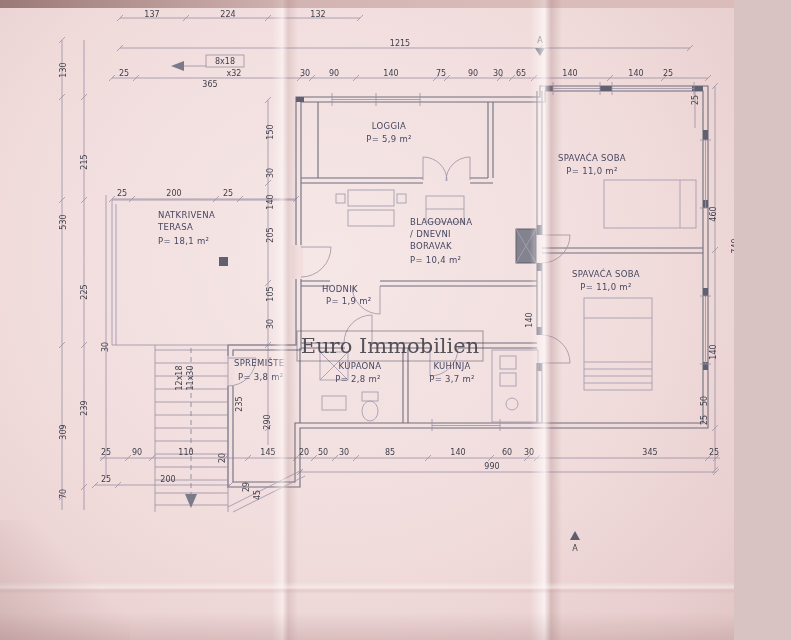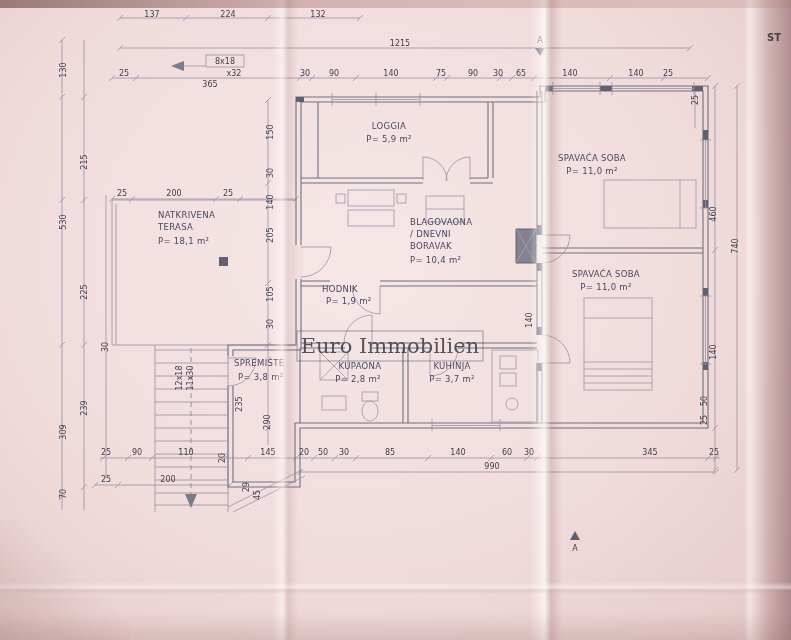--- a/index.html
+++ b/index.html
@@ -1,17 +1,17 @@
 <!DOCTYPE html>
 <html><head>
 <meta charset="utf-8">
 <style>
   html,body{margin:0;padding:0;background:#d8c2c2;}
   #photo{
-    position:relative;width:791px;height:640px;overflow:hidden;
+    position:relative;width:734px;height:640px;overflow:hidden;
     background:radial-gradient(ellipse at 45% 40%, #f6e7e7 0%, #f1dcdc 55%, #e9cfcf 85%, #e2c6c6 100%);
     font-family:"DejaVu Sans",sans-serif;
   }
   svg{position:absolute;inset:0;}
   .dim{font-family:"DejaVu Sans",sans-serif;font-size:8px;fill:#3e3e4a;text-anchor:middle;}
   .room{font-family:"DejaVu Sans",sans-serif;font-size:8.5px;fill:#474760;text-anchor:middle;letter-spacing:.3px;}
   .ta-s{text-anchor:start;}
   .wm{font-family:"DejaVu Serif",serif;font-size:21px;fill:#3a3a42;opacity:.85;text-anchor:middle;}
   .st{font-family:"DejaVu Sans",sans-serif;font-size:10px;font-weight:700;fill:#2e2e38;text-anchor:middle;}
   .thin{stroke:#9b91a4;stroke-width:.8;fill:none;}

